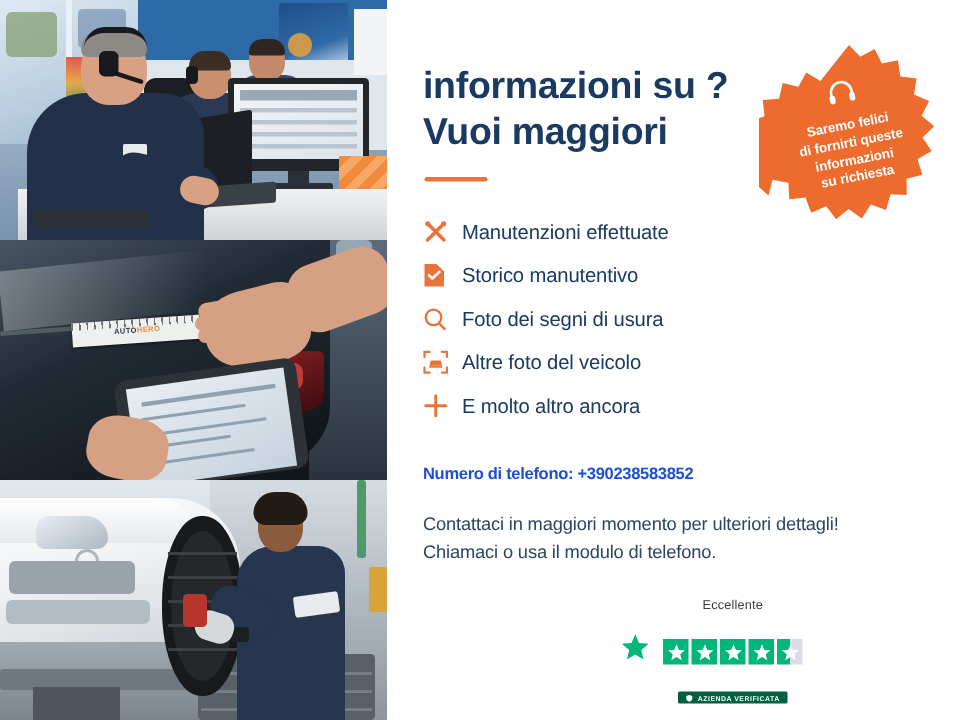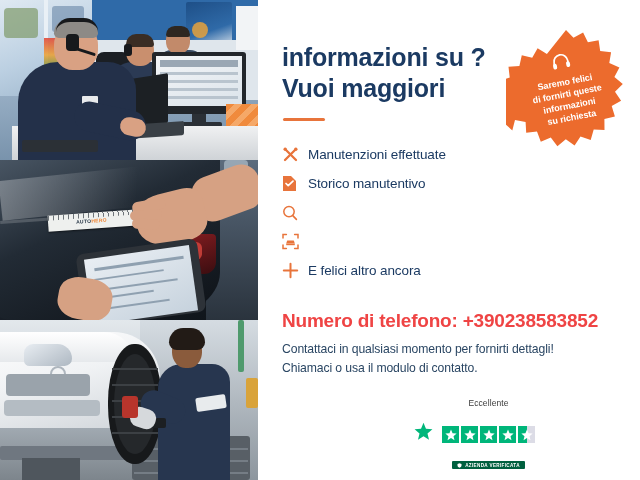--- a/index.html
+++ b/index.html
@@ -188,23 +188,23 @@
     font-size: 13.5px;
     color: #1b3a62;
     letter-spacing: -0.1px;
   }
 
   
   .phone {
     position: absolute;
     left: 24px;
     top: 310px;
-    font-size: 19px;
+    font-size: 11px;
     font-weight: bold;
-    color: #ef4444;
+    color: #1d4ed8;
     letter-spacing: -0.2px;
     white-space: nowrap;
   }
   .sub {
     position: absolute;
     left: 24px;
     top: 340px;
     font-size: 12.2px;
     line-height: 1.55;
     color: #2a4663;
@@ -436,55 +436,57 @@
         <span class="feat-txt">Storico manutentivo</span>
       </div>
 
       <div class="feat">
         <span class="feat-ico">
           <svg width="16" height="16" viewBox="0 0 16 16">
             <circle cx="7" cy="6.6" r="5.2" fill="none" stroke="#e8743b" stroke-width="1.5"></circle>
             <path d="M10.8 10.6L14.4 14.4" stroke="#e8743b" stroke-width="1.6" stroke-linecap="round"></path>
           </svg>
         </span>
+        <span class="feat-txt">Foto dei segni di usura</span>
       </div>
 
       <div class="feat">
         <span class="feat-ico">
           <svg width="17" height="17" viewBox="0 0 17 17">
             <g stroke="#e8743b" stroke-width="1.5" fill="none" stroke-linecap="round">
               <path d="M1 5V1.6h3.4"></path>
               <path d="M16 5V1.6h-3.4"></path>
               <path d="M1 12v3.4h3.4"></path>
               <path d="M16 12v3.4h-3.4"></path>
             </g>
             <path d="M4.2 10.6h8.6v1.6H4.2z" fill="#e8743b"></path>
             <path d="M5.2 7.4h6.6l1 3.2H4.2z" fill="#e8743b"></path>
           </svg>
         </span>
+        <span class="feat-txt">Altre foto del veicolo</span>
       </div>
 
       <div class="feat">
         <span class="feat-ico">
           <svg width="17" height="17" viewBox="0 0 17 17">
             <g stroke="#e8743b" stroke-width="2" stroke-linecap="round">
               <path d="M8.5 1.8v13.4"></path>
               <path d="M1.8 8.5h13.4"></path>
             </g>
           </svg>
         </span>
-        <span class="feat-txt">E felici altro ancora</span>
+        <span class="feat-txt">E molto altro ancora</span>
       </div>
     </div>
 
     <div class="phone">Numero di telefono: +390238583852</div>
 
     <div class="sub">
-      <div>Contattaci in qualsiasi momento per fornirti dettagli!</div>
-      <div>Chiamaci o usa il modulo di contatto.</div>
+      <div>Contattaci in maggiori momento per ulteriori dettagli!</div>
+      <div>Chiamaci o usa il modulo di telefono.</div>
     </div>
 
     <div class="trustpilot">
       <div class="tp-logo">
         <span>
           <svg width="19" height="19" viewBox="0 0 20 20">
             <path d="M10 .8l2.6 6.3 6.8.5-5.2 4.4 1.6 6.6L10 15l-5.8 3.6 1.6-6.6L.6 7.6l6.8-.5z" fill="#00b67a"></path>
           </svg>
         </span>
       </div>

